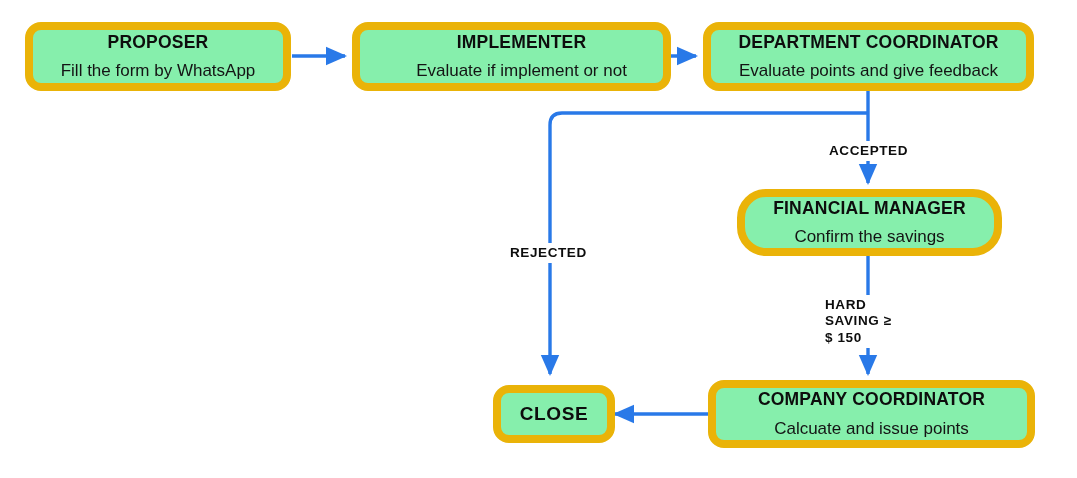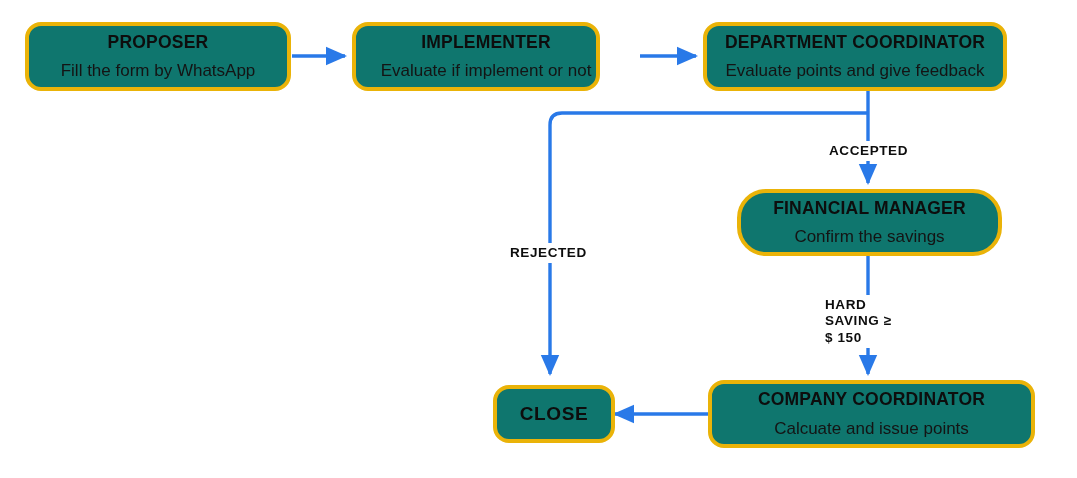--- a/index.html
+++ b/index.html
@@ -7,22 +7,22 @@
     width:1077px;height:478px;overflow:hidden;
     font-family:"Liberation Sans","DejaVu Sans",sans-serif;
     color:#111111;
   }
   #flow-root{position:relative;width:1077px;height:478px;background:#fff;}
   svg#flow-svg{position:absolute;left:0;top:0;width:1077px;height:478px;}
 
   .node-box{
     position:absolute;
     box-sizing:border-box;
-    background:#0f766e;
-    border:4px solid #eab308;
+    background:#86efac;
+    border:8px solid #eab308;
     border-radius:16px;
     display:flex;
     flex-direction:column;
     align-items:center;
     justify-content:center;
     text-align:center;
     line-height:1.12;
   }
   .node-title{
     font-weight:bold;
@@ -78,26 +78,26 @@
     <path d="M868,256 L868,374" stroke="#2979E8" stroke-width="3.4" fill="none" marker-end="url(#arrow)"></path>
 
     <path d="M708,414 L615,414" stroke="#2979E8" stroke-width="3.4" fill="none" marker-end="url(#arrow)"></path>
   </svg>
 
   <div class="node-box" style="left:25px;top:22px;width:266px;height:69px;">
     <div class="node-title">PROPOSER</div>
     <div class="node-sub">Fill the form by WhatsApp</div>
   </div>
 
-  <div class="node-box" style="left:352px;top:22px;width:248px;height:69px;padding-left:20px;">
+  <div class="node-box" style="left:352px;top:22px;width:319px;height:69px;padding-left:20px;">
     <div class="node-title">IMPLEMENTER</div>
     <div class="node-sub">Evaluate if implement or not</div>
   </div>
 
-  <div class="node-box" style="left:703px;top:22px;width:304px;height:69px;">
+  <div class="node-box" style="left:703px;top:22px;width:331px;height:69px;">
     <div class="node-title">DEPARTMENT COORDINATOR</div>
     <div class="node-sub">Evaluate points and give feedback</div>
   </div>
 
   <div class="node-box" style="left:737px;top:189px;width:265px;height:67px;border-radius:29px;">
     <div class="node-title">FINANCIAL MANAGER</div>
     <div class="node-sub">Confirm the savings</div>
   </div>
 
   <div class="node-box" style="left:493px;top:385px;width:122px;height:58px;">

